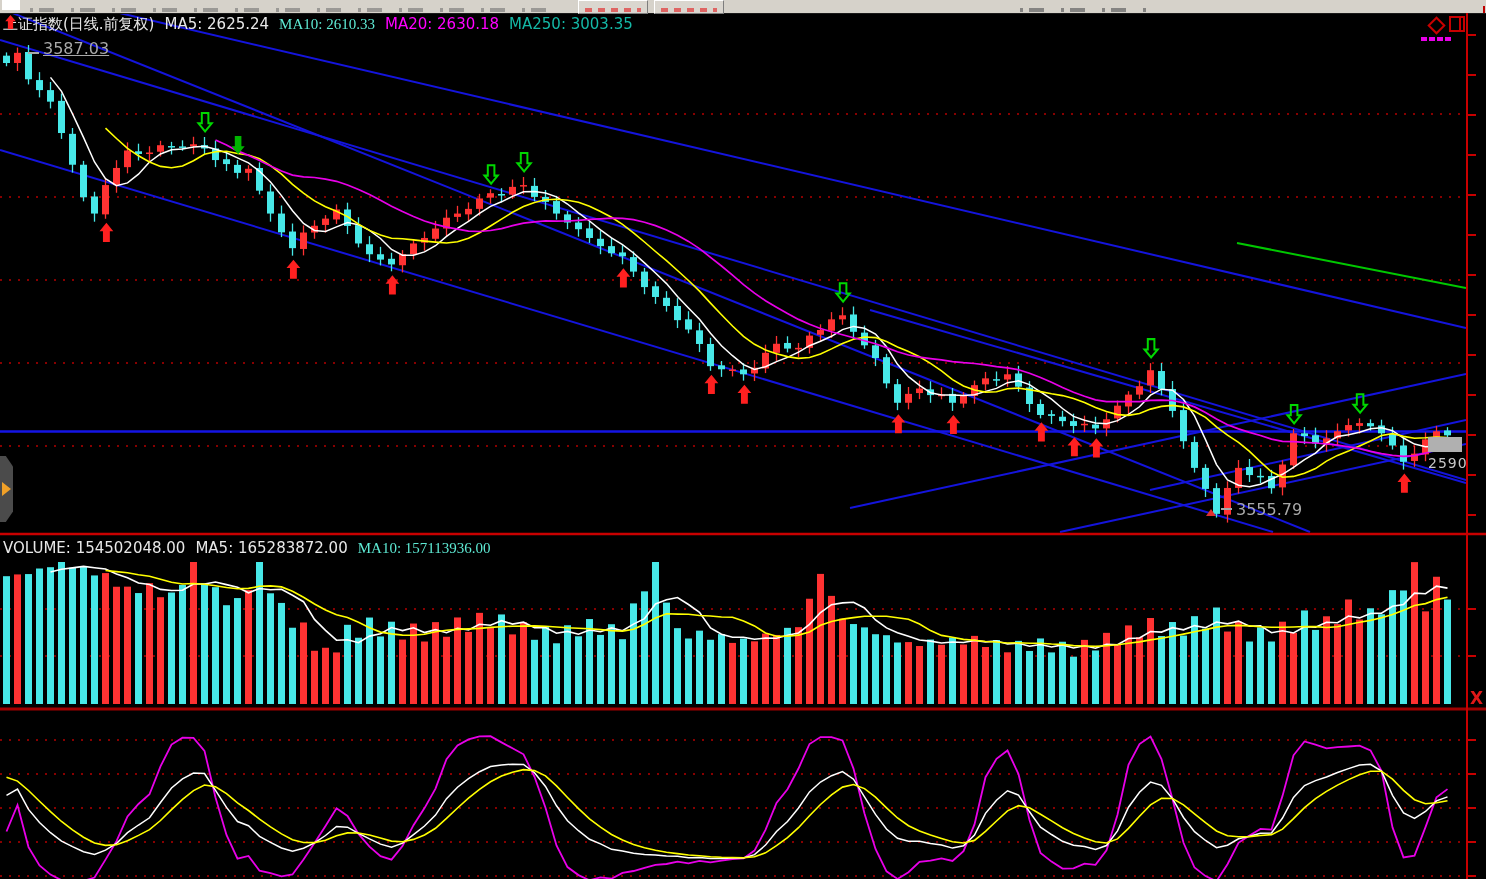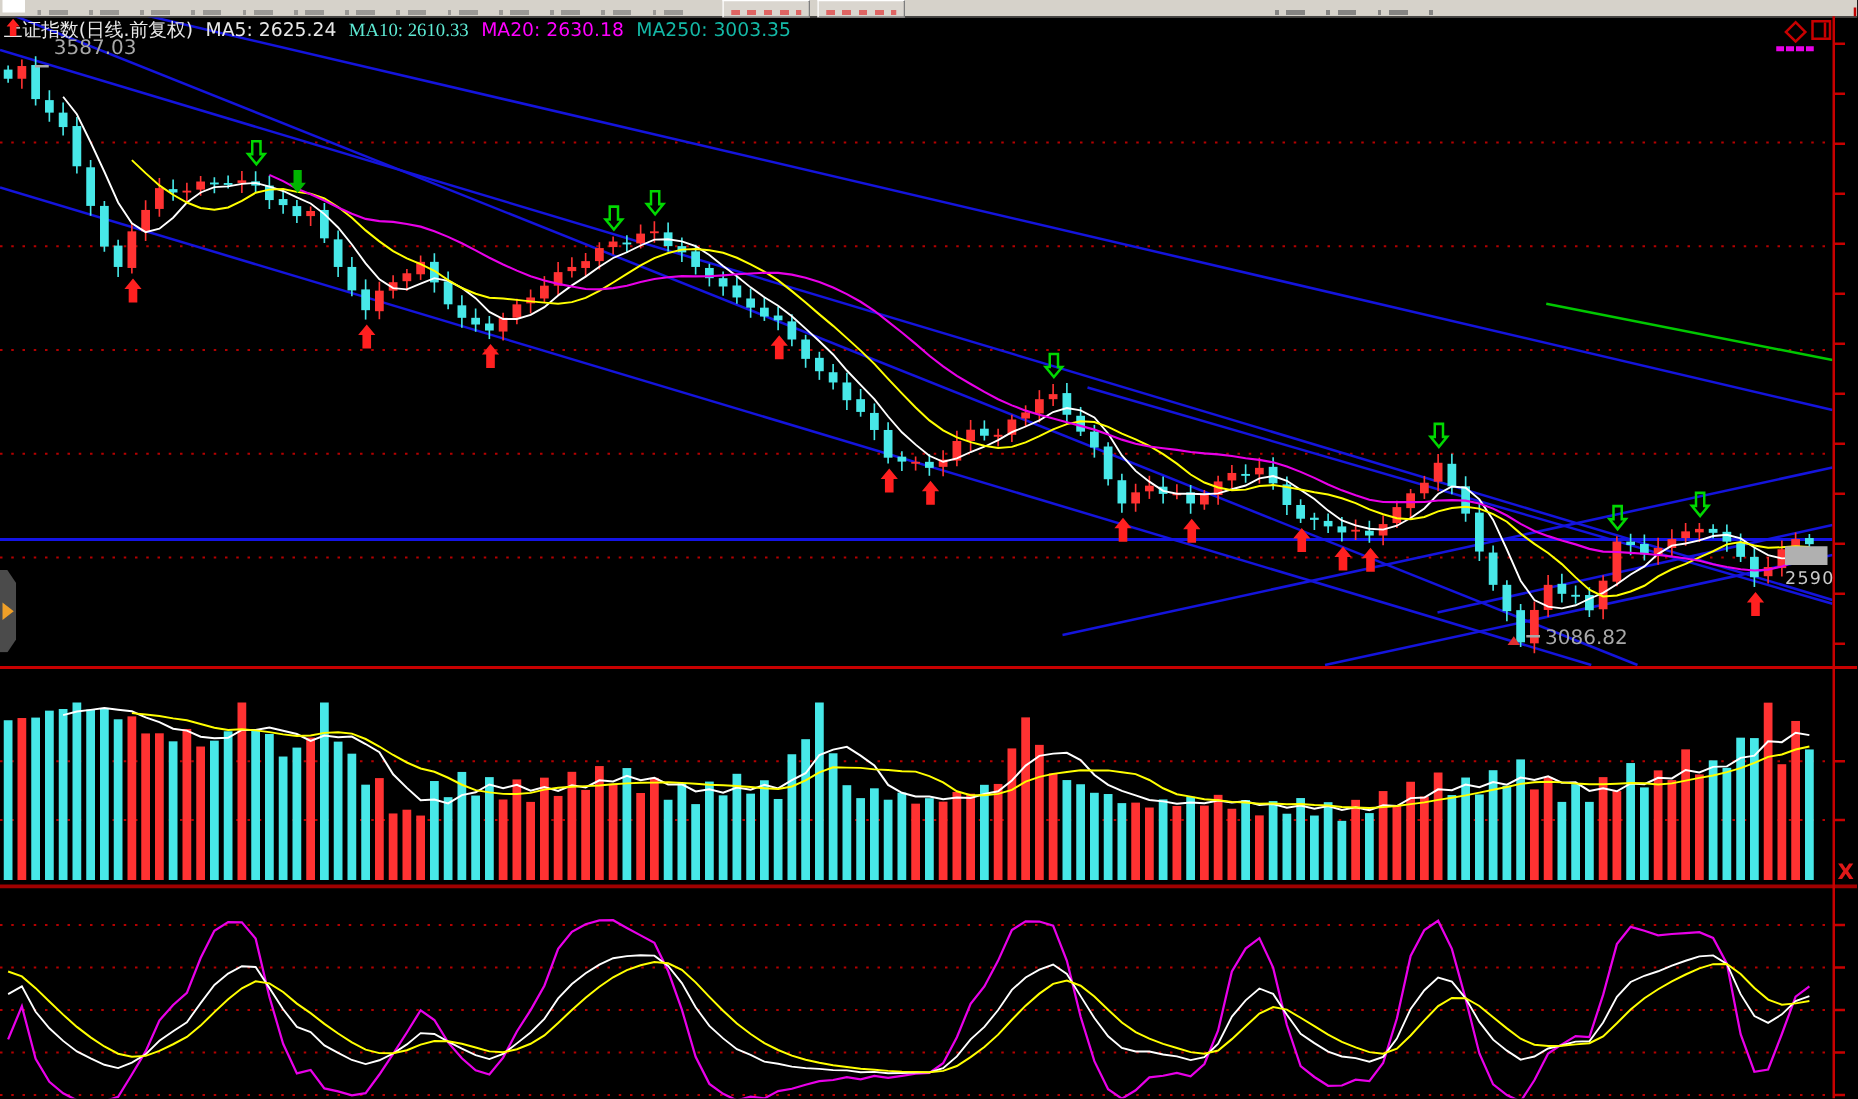--- a/index.html
+++ b/index.html
@@ -557,25 +557,28 @@
       <line x1="1467" y1="808" x2="1476" y2="808" stroke="#c80000" stroke-width="2"></line>
       <line x1="1467" y1="842" x2="1476" y2="842" stroke="#c80000" stroke-width="2"></line>
       <line x1="1467" y1="876" x2="1476" y2="876" stroke="#c80000" stroke-width="2"></line>
     </svg>
 
   <div id="main-header" class="pane-header">
     <span class="t-white">上证指数(日线.前复权)</span><svg class="hdr-arrow" viewBox="0 0 12 16">
         <path d="M6 0 L12 7 L9 7 L9 16 L3 16 L3 7 L0 7 Z" fill="#ff2020"></path>
       </svg><span class="t-white">MA5: 2625.24</span><span class="t-yellow">MA10: 2610.33</span><span class="t-magenta">MA20: 2630.18</span><span class="t-green">MA250: 3003.35</span>
   </div>
+  <div id="vol-header" class="pane-header">
+    <span class="t-white">VOLUME: 154502048.00</span><span class="t-white">MA5: 165283872.00</span><span class="t-yellow">MA10: 157113936.00</span>
+  </div>
 
   <span class="price-tick" style="left:28px;top:52px;"></span>
-  <span class="price-label" style="left:43px;top:28px;">3587.03</span>
+  <span class="price-label" style="left:43px;top:39px;text-decoration:underline;">3587.03</span>
   <span class="price-tick" style="left:1221px;top:508px;"></span>
-  <span class="price-label" style="left:1236px;top:500px;">3086.82</span>
+  <span class="price-label" style="left:1236px;top:500px;">3555.79</span>
   <span id="low-marker"></span>
   <span id="gray-box"></span>
   <span id="last-price" style="left:1428px;top:455px;">2590</span>
 
   <span id="diamond-icon">
       <i></i>
     </span>
   <span id="window-icon">
       <i></i>
     </span>

